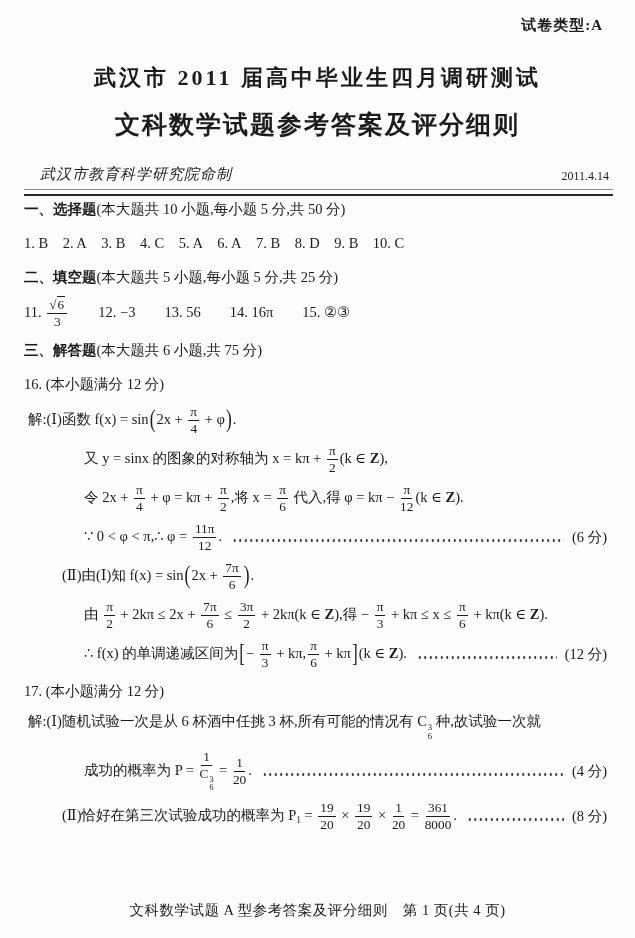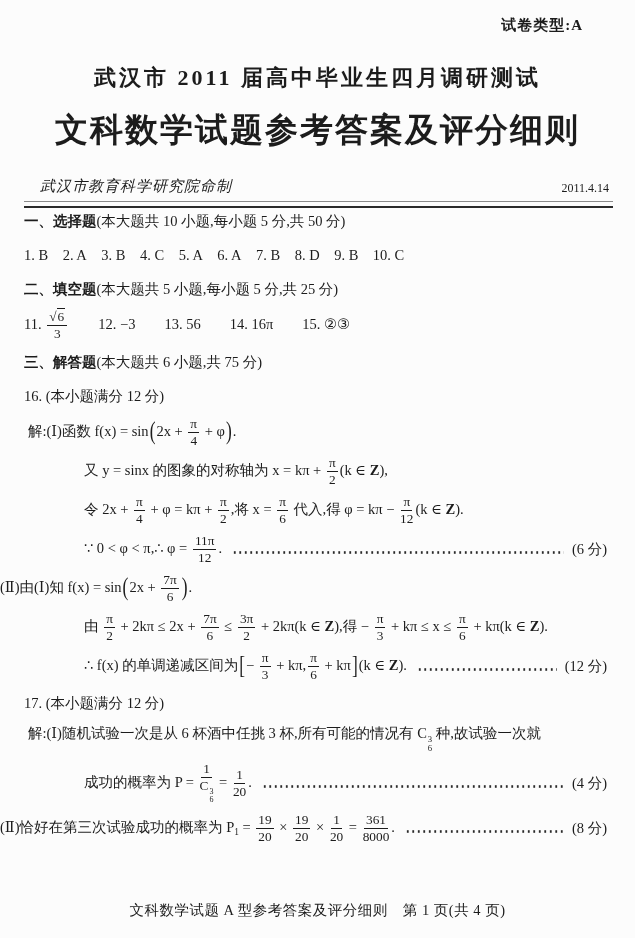--- a/index.html
+++ b/index.html
@@ -12,37 +12,37 @@
     position: relative;
     width: 635px;
     height: 938px;
     background: #fcfcfc;
     overflow: hidden;
     margin: 0 auto;
   }
   
   .paper-type {
     padding-top: 16px;
-    padding-right: 52px;
+    padding-right: 32px;
     text-align: right;
     font-size: 15px;
     font-weight: bold;
     letter-spacing: 1px;
   }
   .title-main {
     margin-top: 28px;
     text-align: center;
     font-size: 22px;
     font-weight: bold;
     letter-spacing: 3px;
   }
   .title-sub {
     margin-top: 15px;
     text-align: center;
-    font-size: 33px;
+    font-size: 25px;
     font-weight: bold;
     letter-spacing: 2px;
   }
   .issuer-row {
     margin: 24px 26px 0 40px;
     display: flex;
     justify-content: space-between;
     align-items: flex-end;
     font-size: 15px;
   }
@@ -58,21 +58,21 @@
   .mline {
     display: flex;
     align-items: center;
     margin-bottom: 8px;
     min-height: 26px;
     padding-right: 28px;
   }
   .mcontent { white-space: pre-wrap; }
   .ind0 { padding-left: 24px; }
   .ind1 { padding-left: 28px; }
-  .ind2 { }
+  .ind2 { padding-left: 62px; }
   .ind3 { padding-left: 84px; }
   .bold { font-weight: bold; }
   .frac {
     display: inline-flex;
     flex-direction: column;
     align-items: center;
     vertical-align: middle;
     text-align: center;
     margin: 0 2px;
     line-height: 1.05;

